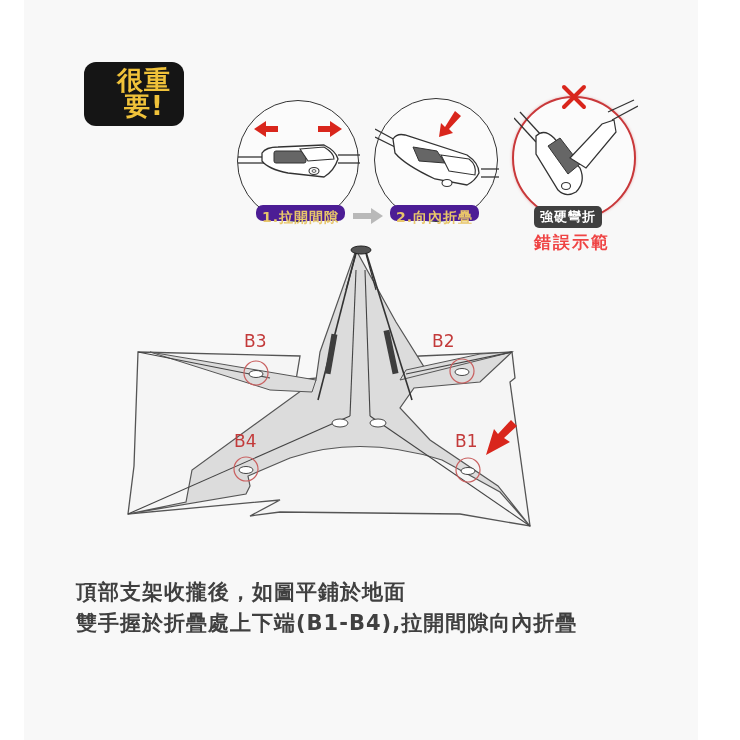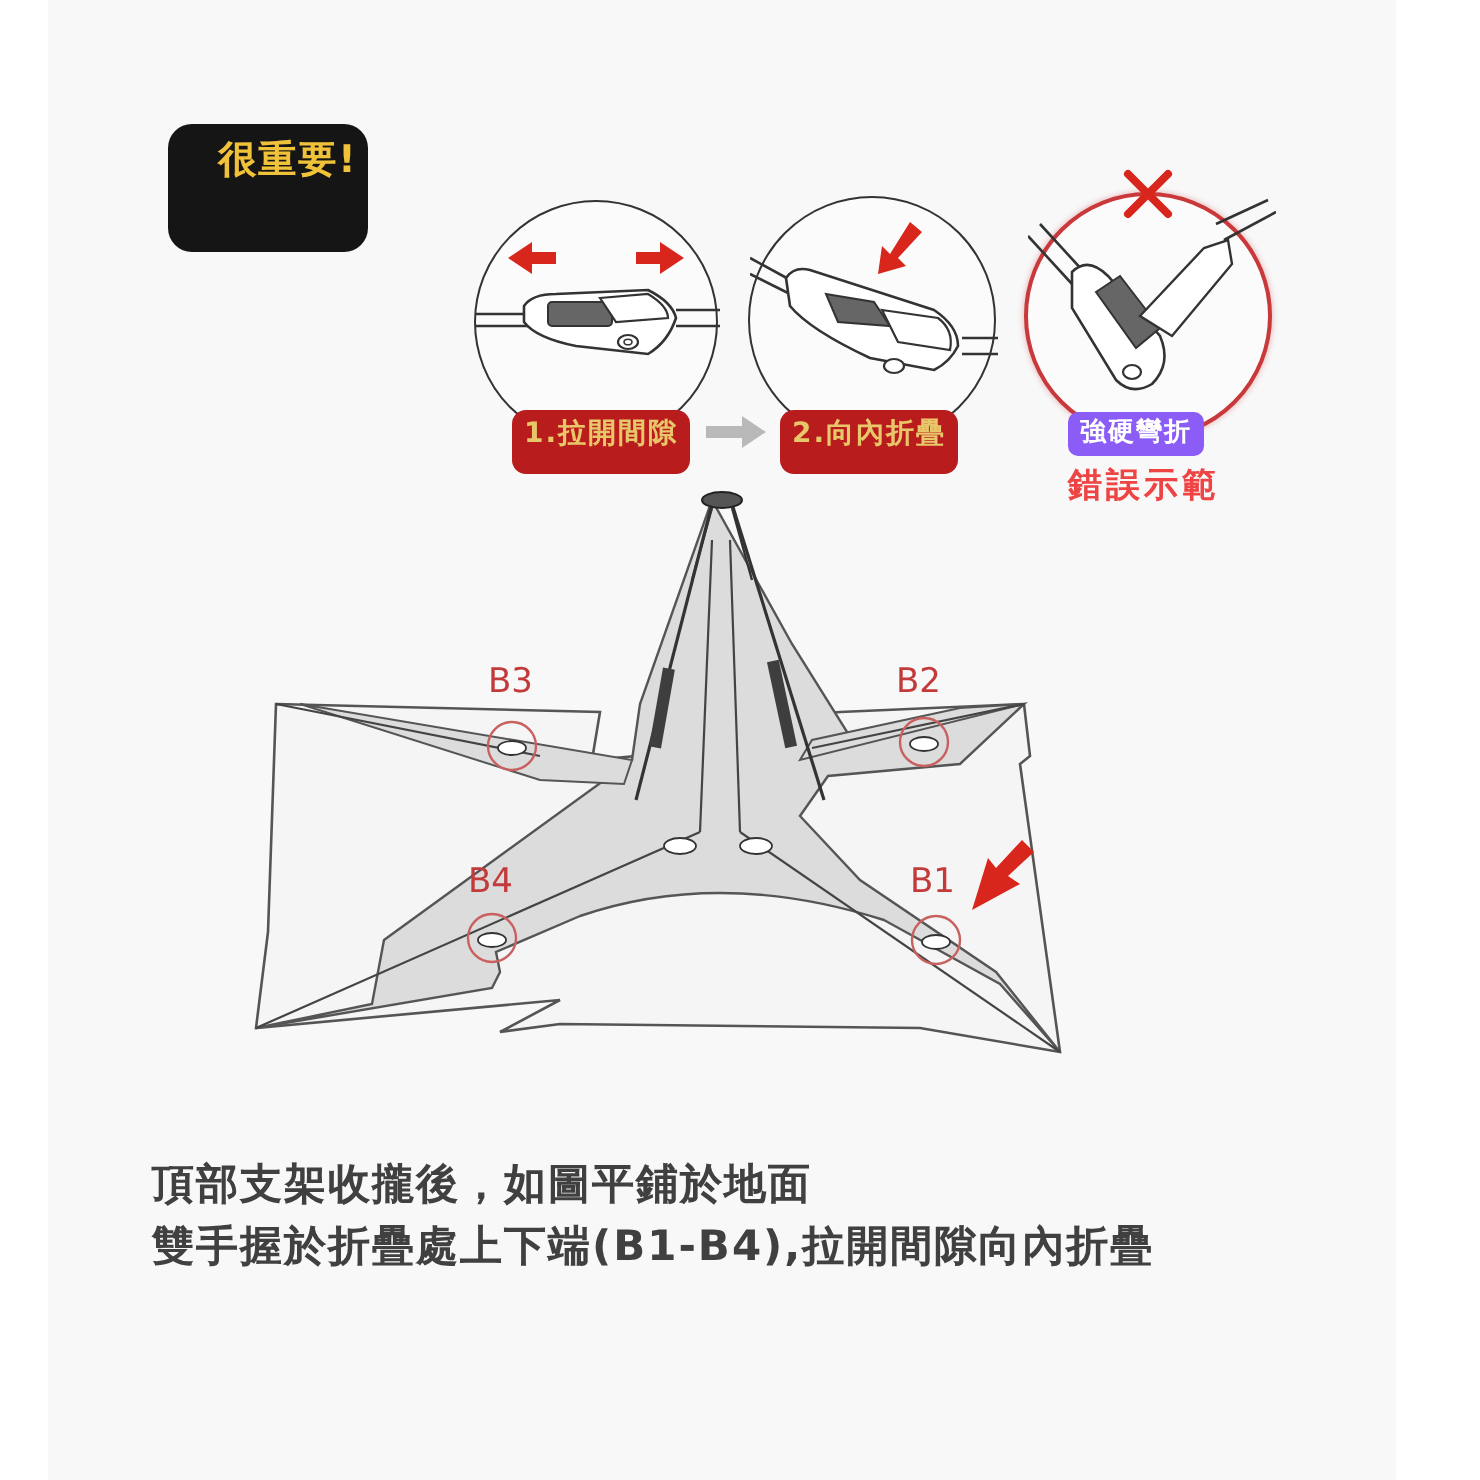--- a/index.html
+++ b/index.html
@@ -1,30 +1,30 @@
 <!DOCTYPE html>
 <html><head>
 <meta charset="utf-8">
 <style>
   html,body{margin:0;padding:0;}
   body{width:740px;height:740px;background:#ffffff;position:relative;overflow:hidden;font-family:"DejaVu Sans",sans-serif;}
   .panel{position:absolute;left:24px;top:0;width:674px;height:740px;background:#f8f8f8;}
   .step-badge{position:absolute;left:84px;top:62px;width:100px;height:64px;background:#151515;border-radius:12px;text-align:center;box-sizing:border-box;padding-top:5px;}
   .step-badge .l1{display:block;color:#ffffff;font-weight:bold;font-size:19px;line-height:26px;letter-spacing:1px;}
-  .step-badge .l2{display:block;color:#f0c23a;font-weight:bold;font-size:19px;line-height:26px;letter-spacing:1px;padding-left:20px;}
+  .step-badge .l2{display:block;color:#f0c23a;font-weight:bold;font-size:26px;line-height:26px;letter-spacing:1px;padding-left:20px;}
   .circle{position:absolute;border-radius:50%;background:#fbfbfb;box-sizing:border-box;}
   .c1{left:237px;top:100px;width:122px;height:122px;border:1.5px solid #333;}
   .c2{left:374px;top:98px;width:124px;height:124px;border:1.5px solid #333;}
   .c3{left:512px;top:96px;width:124px;height:124px;border:2px solid #c9383a;box-shadow:0 0 3px rgba(201,56,58,0.4);}
   .circle svg{position:absolute;left:0;top:0;}
-  .label-pill{position:absolute;background:#b91c1c;border-radius:7px;color:#e8c66a;font-weight:bold;font-size:14px;line-height:24px;height:32px;padding:0 6px;white-space:nowrap;letter-spacing:1px;}
+  .label-pill{position:absolute;background:#4c1d95;border-radius:7px;color:#e8c66a;font-weight:bold;font-size:14px;line-height:24px;height:16px;padding:0 6px;white-space:nowrap;letter-spacing:1px;}
   .lp1{left:256px;top:205px;}
   .lp2{left:390px;top:205px;}
   .arrow-gray{position:absolute;left:353px;top:208px;}
-  .err-pill{position:absolute;left:534px;top:206px;height:22px;line-height:22px;padding:0 6px;background:#8b5cf6;color:#fff;font-size:13px;border-radius:5px;font-weight:bold;letter-spacing:1px;}
+  .err-pill{position:absolute;left:534px;top:206px;height:22px;line-height:22px;padding:0 6px;background:#404040;color:#fff;font-size:13px;border-radius:5px;font-weight:bold;letter-spacing:1px;}
   .err-caption{position:absolute;left:534px;top:231px;color:#ef4444;font-size:17px;font-weight:bold;letter-spacing:2px;}
   .x-mark{position:absolute;left:561px;top:84px;}
   .diagram{position:absolute;left:120px;top:230px;}
   .blabel{position:absolute;color:#c33a3a;font-weight:normal;font-size:17px;font-family:"DejaVu Sans",sans-serif;}
   .caption{position:absolute;left:76px;color:#404040;font-weight:bold;font-size:21px;letter-spacing:1px;white-space:nowrap;}
   .cap1{top:578px;}
   .cap2{top:609px;}
 </style>
 </head>
 <body>
@@ -134,18 +134,18 @@
     <ellipse cx="136" cy="144" rx="7" ry="3.5"></ellipse>
     <ellipse cx="342" cy="142" rx="7" ry="3.5"></ellipse>
     <ellipse cx="126" cy="240" rx="7" ry="3.5"></ellipse>
     <ellipse cx="348" cy="241" rx="7" ry="3.5"></ellipse>
   </g>
 
   <polygon points="397,196 391,190 378,204 374,199 366,225 390,212 384,208" fill="#d9261c"></polygon>
 </svg>
 
 <div class="blabel" style="left:244px;top:331px;">B3</div>
-<div class="blabel" style="left:448px;top:331px;">B2</div>
+<div class="blabel" style="left:432px;top:331px;">B2</div>
 <div class="blabel" style="left:234px;top:431px;">B4</div>
 <div class="blabel" style="left:455px;top:431px;">B1</div>
 
 <div class="caption cap1">頂部支架收攏後，如圖平鋪於地面</div>
 <div class="caption cap2">雙手握於折疊處上下端(B1-B4),拉開間隙向內折疊</div>
 
 </body></html>

